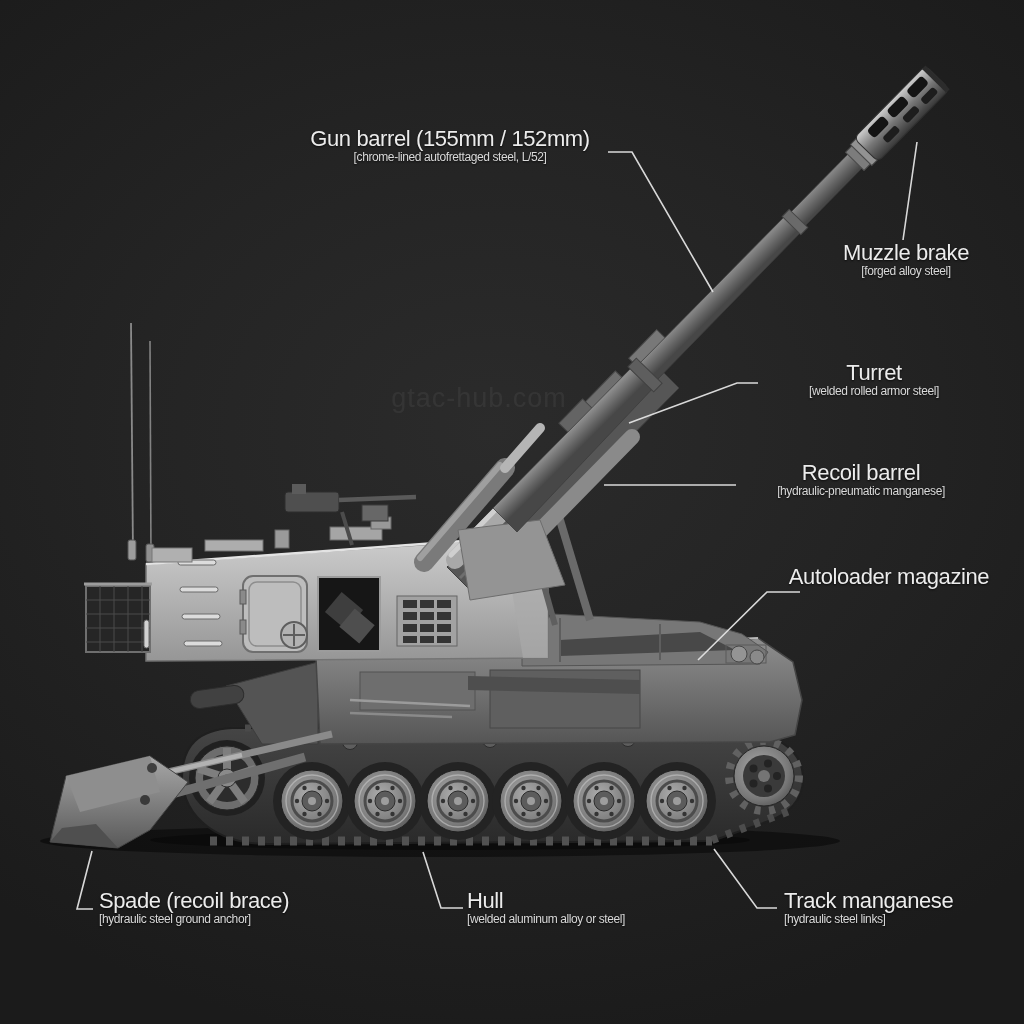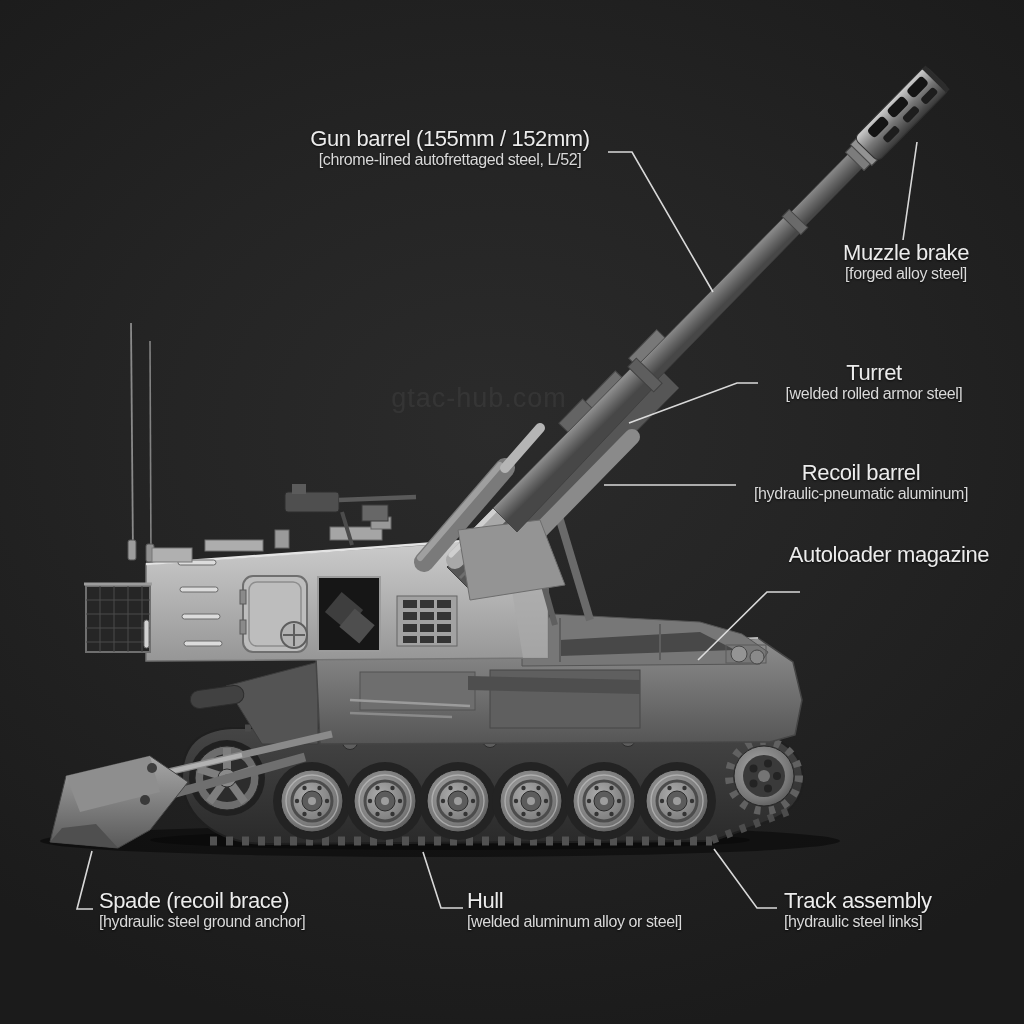--- a/index.html
+++ b/index.html
@@ -18,21 +18,21 @@
     font-size:27px;letter-spacing:1px;color:rgba(255,255,255,0.055);white-space:nowrap;
   }
   .label{
     position:absolute;z-index:3;white-space:nowrap;
     color:#eaeaea;letter-spacing:-0.4px;
     text-shadow:0 1px 2px rgba(0,0,0,0.7);
     line-height:1.08;
   }
   .label.center{transform:translateX(-50%);text-align:center;}
   .label .t{font-size:22px;color:#ececec;}
-  .label .s{font-size:16px;color:#d9d9d9;}
+  .label .s{font-size:12px;color:#d9d9d9;}
 </style>
 </head>
 <body>
 
 <div id="stage">
 
   <div class="watermark">gtac-hub.com</div>
 
   <svg id="vehicle-svg" width="1024" height="1024" viewBox="0 0 1024 1024">
     <defs>
@@ -313,35 +313,35 @@
     <div class="s">[welded rolled armor steel]</div>
   </div>
 
   <div class="label center" style="left:906px;top:241px">
     <div class="t">Muzzle brake</div>
     <div class="s">[forged alloy steel]</div>
   </div>
 
   <div class="label center" style="left:861px;top:461px">
     <div class="t">Recoil barrel</div>
-    <div class="s">[hydraulic-pneumatic aluminum]</div>
-  </div>
-
-  <div class="label center" style="left:889px;top:543px">
+    <div class="s">[hydraulic-pneumatic manganese]</div>
+  </div>
+
+  <div class="label center" style="left:889px;top:565px">
     <div class="t">Autoloader magazine</div>
   </div>
 
   <div class="label" style="left:99px;top:889px">
     <div class="t">Spade (recoil brace)</div>
     <div class="s">[hydraulic steel ground anchor]</div>
   </div>
 
   <div class="label" style="left:467px;top:889px">
     <div class="t">Hull</div>
     <div class="s">[welded aluminum alloy or steel]</div>
   </div>
 
   <div class="label" style="left:784px;top:889px">
-    <div class="t">Track assembly</div>
+    <div class="t">Track manganese</div>
     <div class="s">[hydraulic steel links]</div>
   </div>
 
 </div>
 
 </body></html>

